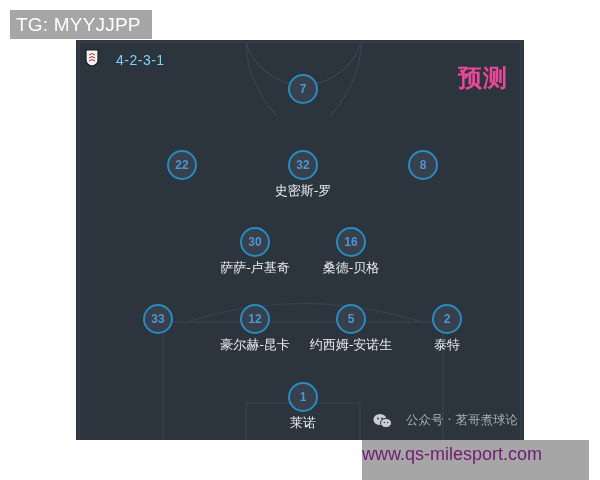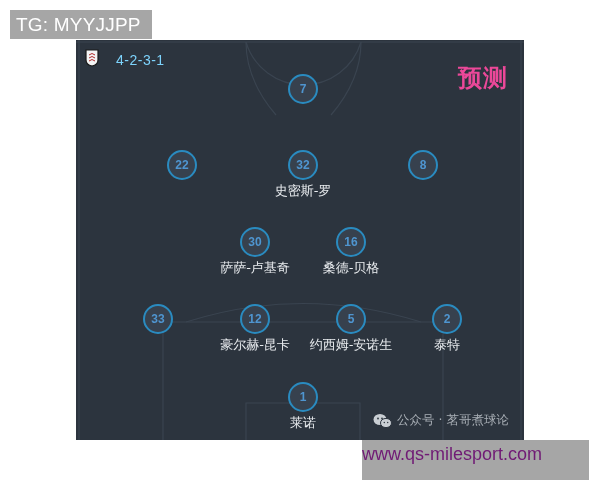--- a/index.html
+++ b/index.html
@@ -33,21 +33,21 @@
     width:30px; height:30px; margin:0 auto; border-radius:50%;
     border:2px solid #2a8bc0; background:#37414e; box-sizing:border-box;
     color:#4f95d0; font-size:12px; font-weight:bold; line-height:26px;
     font-family:"Liberation Sans", sans-serif;
   }
   .pname {
     margin-top:2px; color:#e9ecef; font-size:13px; white-space:nowrap; line-height:17px;
   }
   .wechat {
     position:absolute; left:297px; top:372px; color:#a9afb6; font-size:12.5px;
-    display:flex; align-items:center; gap:4px; white-space:nowrap;
+    display:flex; align-items:center; gap:13px; white-space:nowrap;
   }
   .site-label {
     position:absolute; left:362px; top:440px; width:227px; height:47px;
     background:#a6a6a6; color:#701a75; font-family:"Liberation Sans", sans-serif;
     font-size:18px; line-height:29px; padding-left:0; box-sizing:border-box;
   }
 </style>
 </head>
 <body>
 

